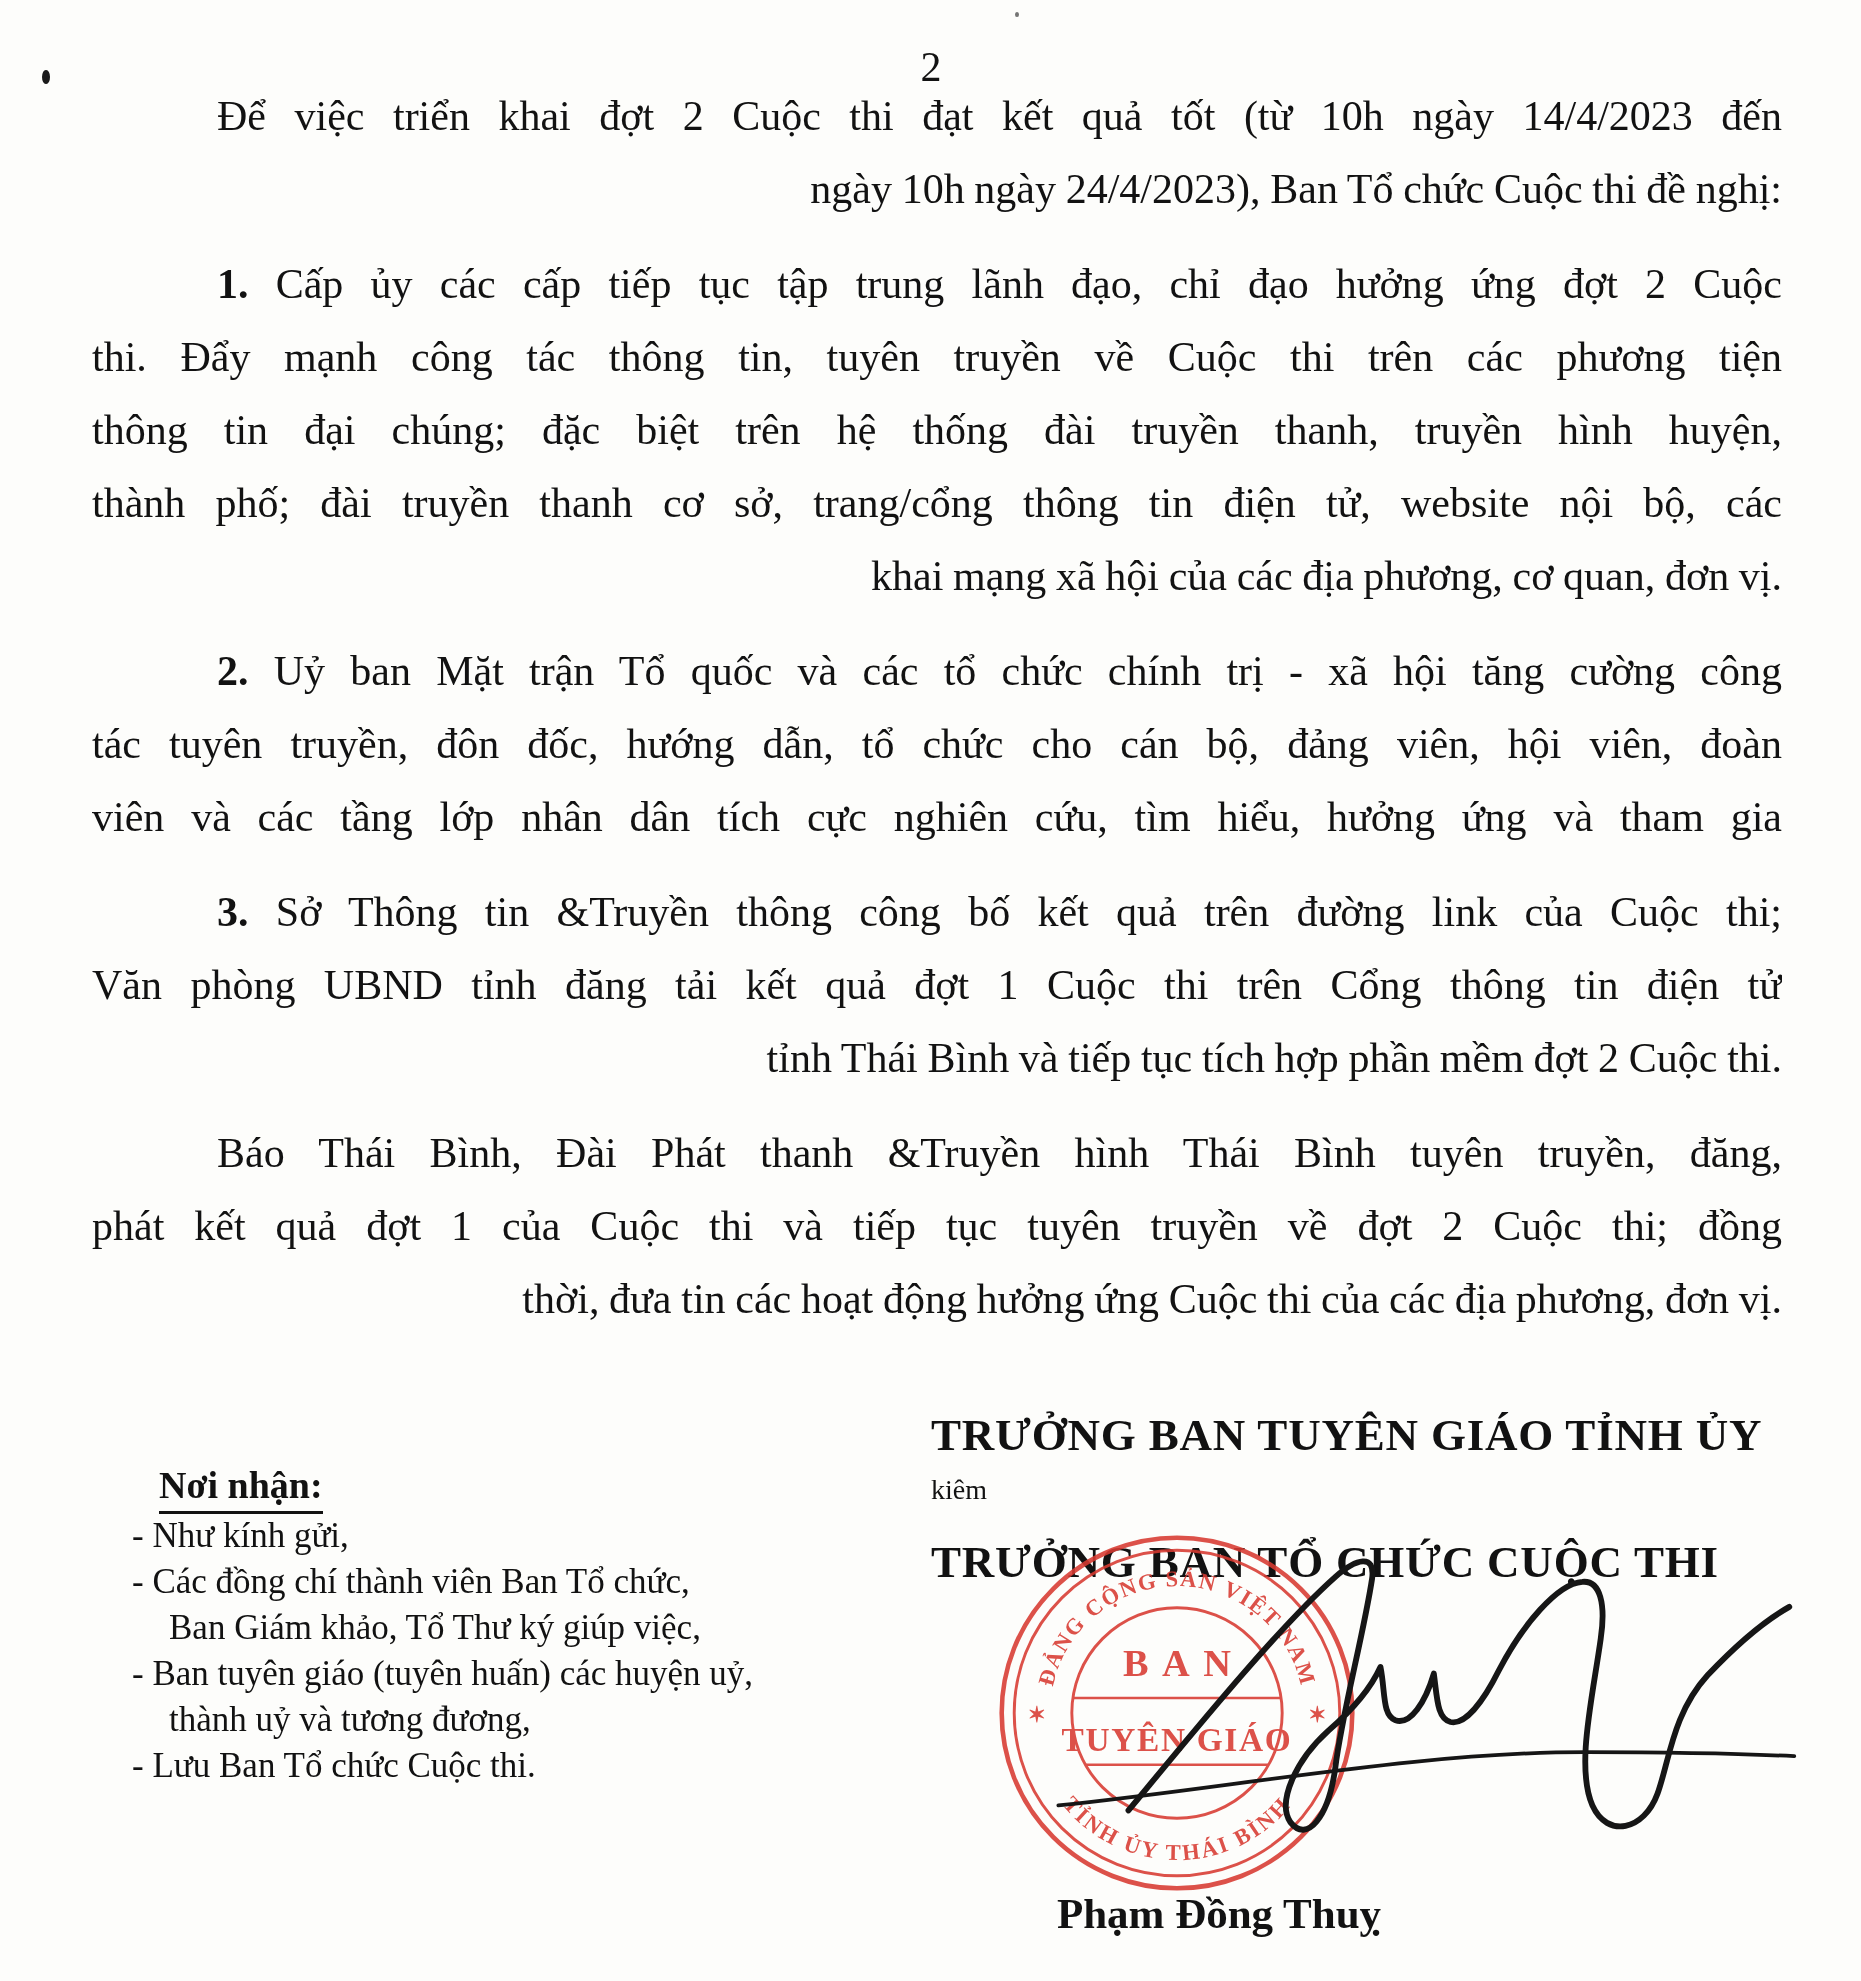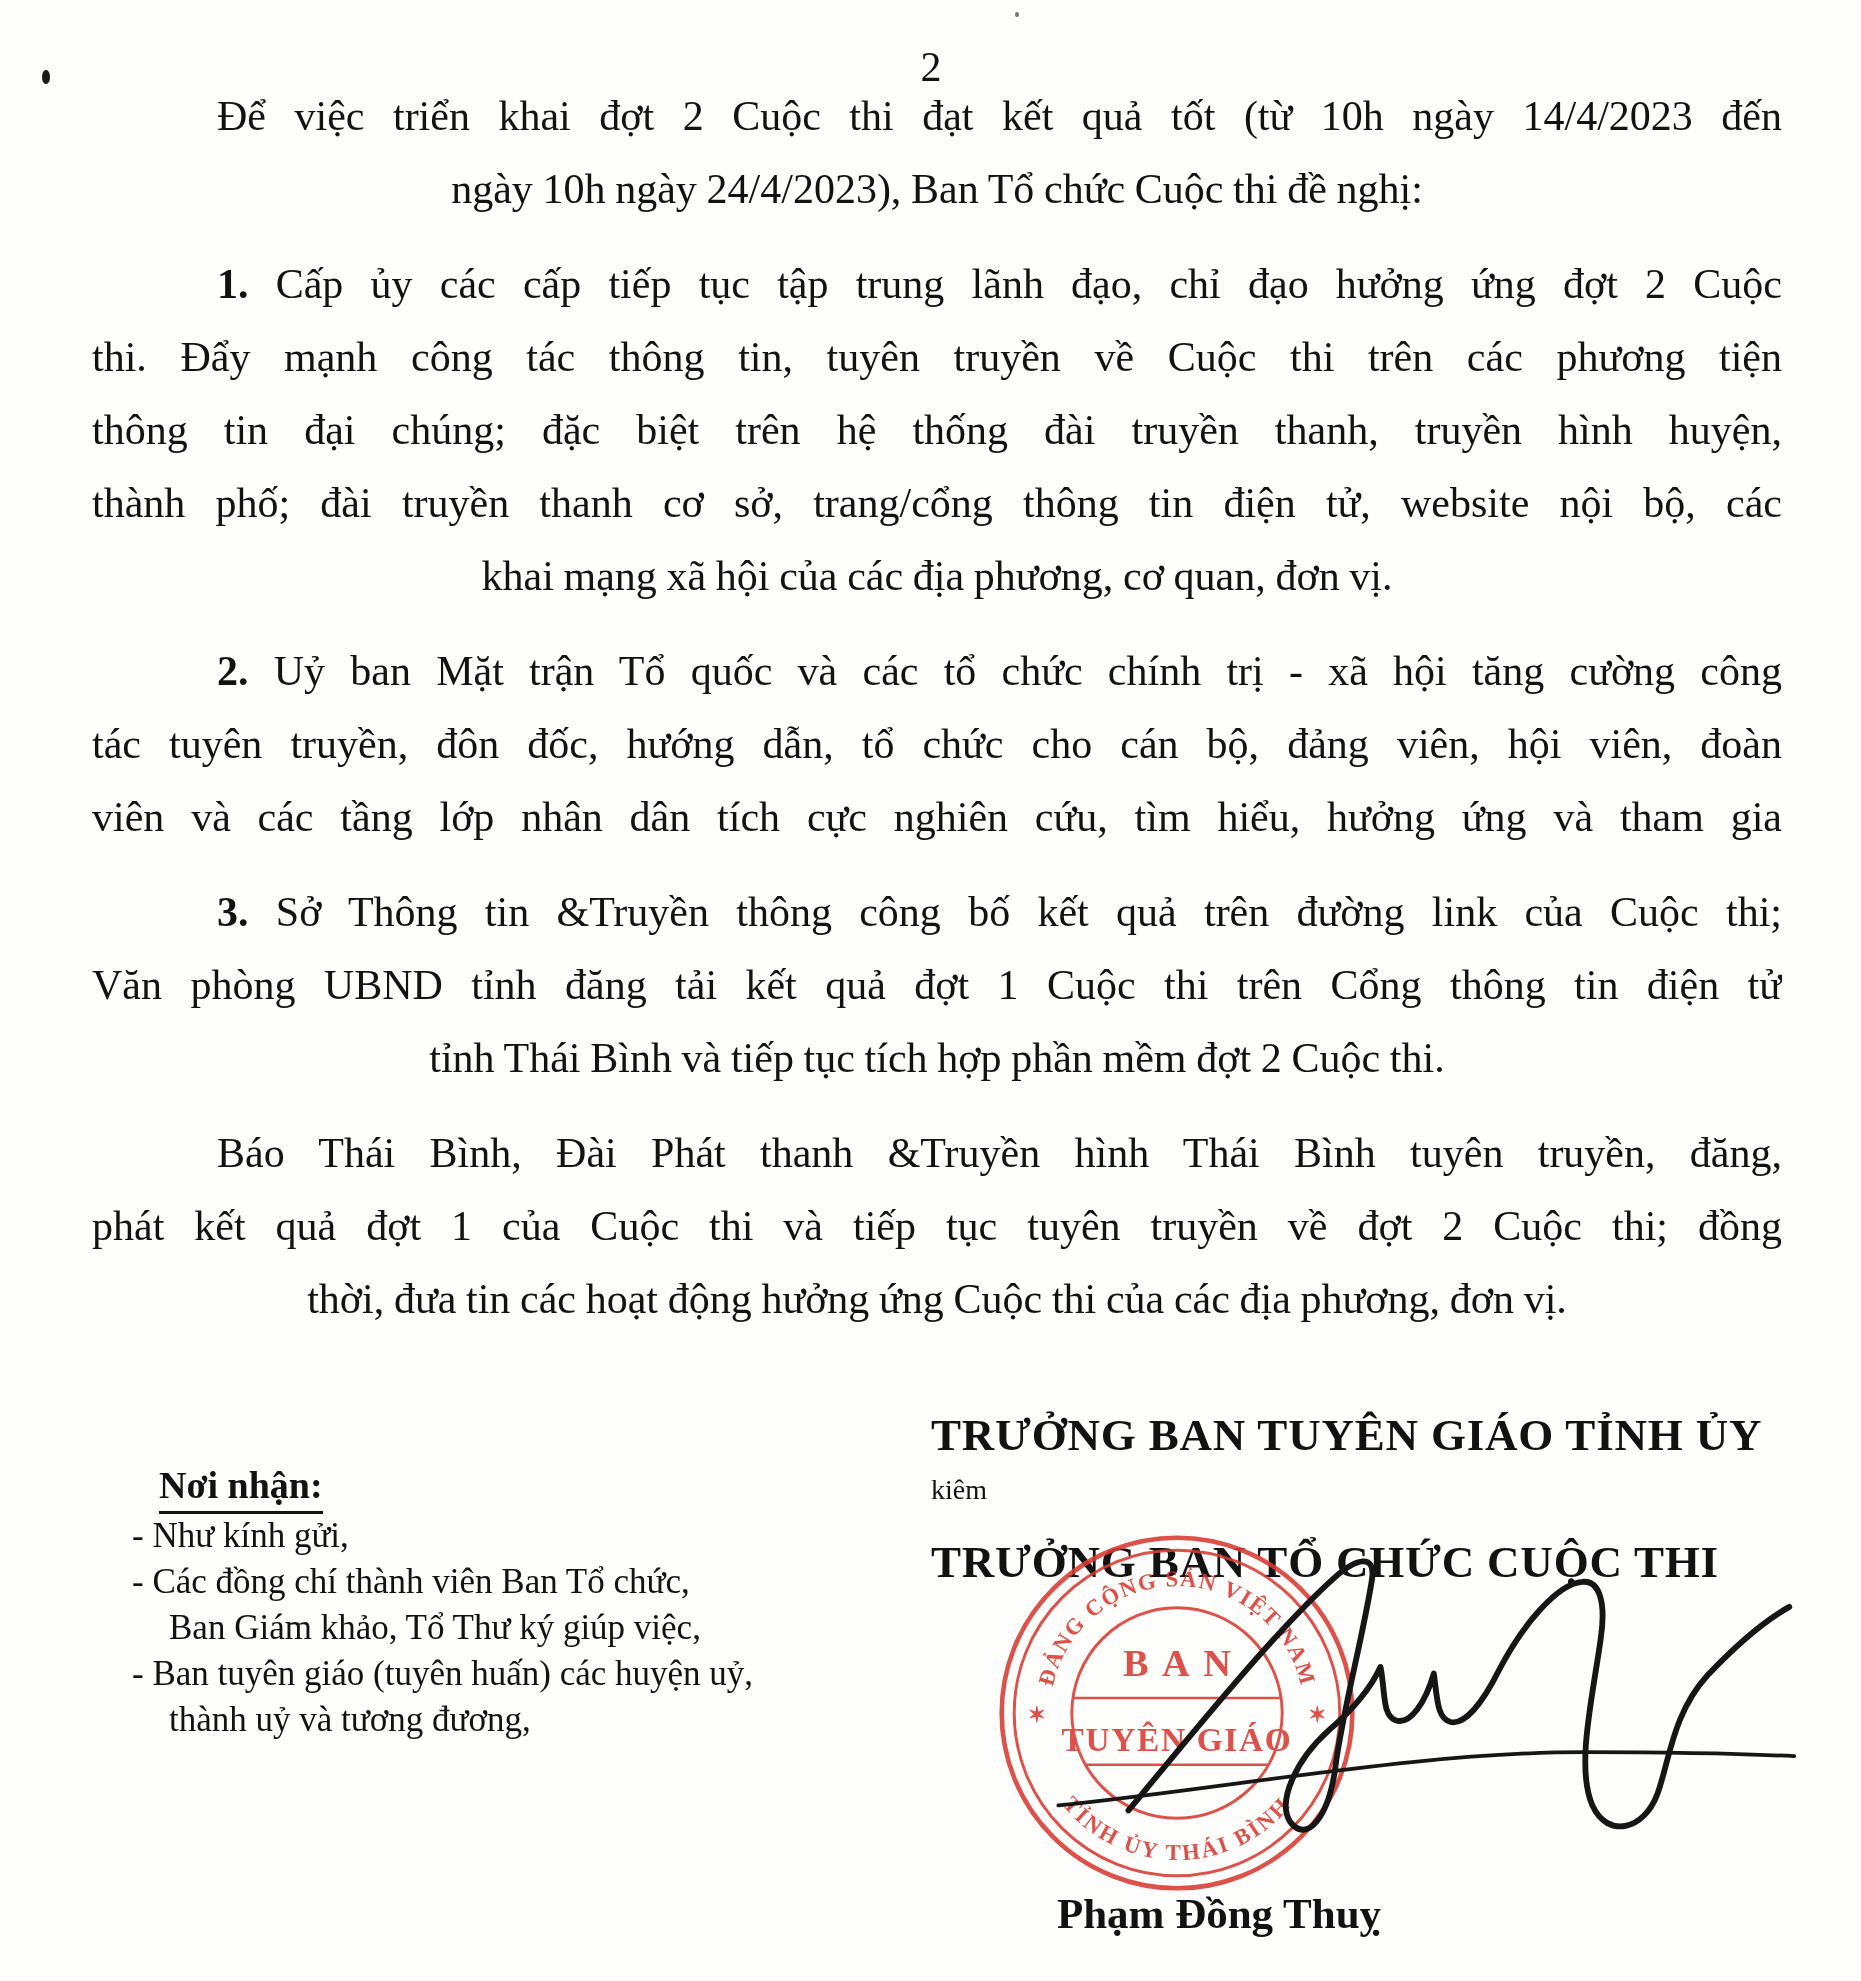--- a/index.html
+++ b/index.html
@@ -24,21 +24,21 @@
   .body-block{
     left:92px;top:80px;width:1690px;
     font-size:42px;word-spacing:-0.8px;
   }
   .para{margin:0 0 22px 0;}
   .ln{
     height:73px;line-height:73px;overflow:hidden;
     text-align:justify;white-space:normal;
   }
   .ln::after{content:"";display:inline-block;width:100%;height:0;}
-  .ln.last{text-align:center;}
+  .ln.last{text-align:right;}
   .ln.last::after{content:none;}
   .ln.first{padding-left:125px;}
   .b{font-weight:bold;}
   
   .noinhan-header{
     left:159px;top:1463px;
     font-size:38px;font-weight:bold;
     border-bottom:3.3px solid var(--ink);
     padding-bottom:4px;
   }
@@ -106,20 +106,21 @@
 
 </div>
 
 <div class="abs noinhan-header">Nơi nhận:</div>
 <div class="abs noinhan-list">
   <div>- Như kính gửi,</div>
   <div>- Các đồng chí thành viên Ban Tổ chức,</div>
   <div class="cont">Ban Giám khảo, Tổ Thư ký giúp việc,</div>
   <div>- Ban tuyên giáo (tuyên huấn) các huyện uỷ,</div>
   <div class="cont">thành uỷ và tương đương,</div>
+  <div>- Lưu Ban Tổ chức Cuộc thi.</div>
 </div>
 
 <div class="abs signoff-line t1">TRƯỞNG BAN TUYÊN GIÁO TỈNH ỦY</div>
 <div class="abs signoff-line tk">kiêm</div>
 <div class="abs signoff-line t2">TRƯỞNG BAN TỔ CHỨC CUỘC THI</div>
 
 <svg class="abs stamp-svg" width="384" height="384" viewBox="0 0 460 460" opacity="0.88">
   <defs>
     <path id="arcTop" d="M 83.2 190.6 A 152 152 0 0 1 376.8 190.6"></path>
     <path id="arcBot" d="M 60.0 275.6 A 176 176 0 0 0 400.0 275.6"></path>

